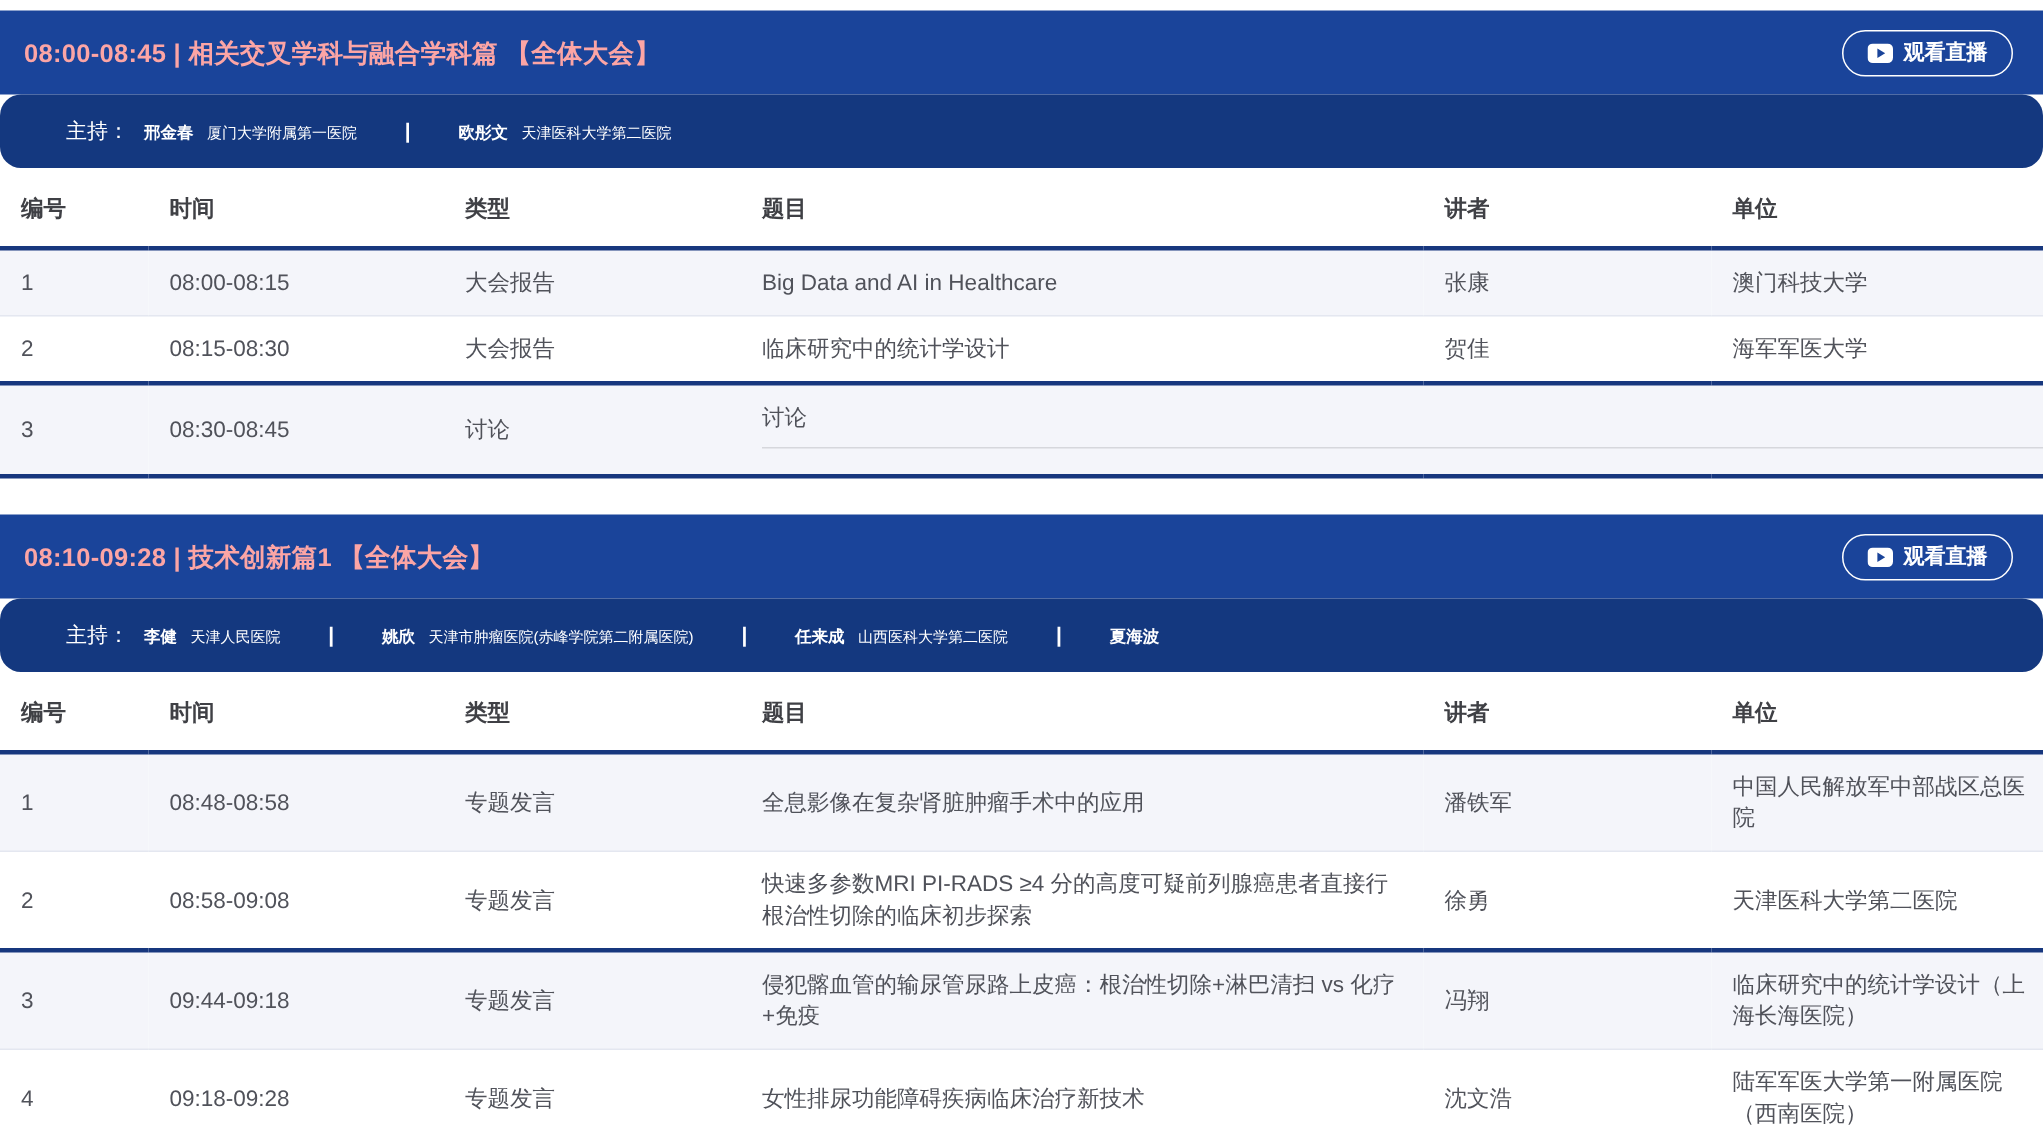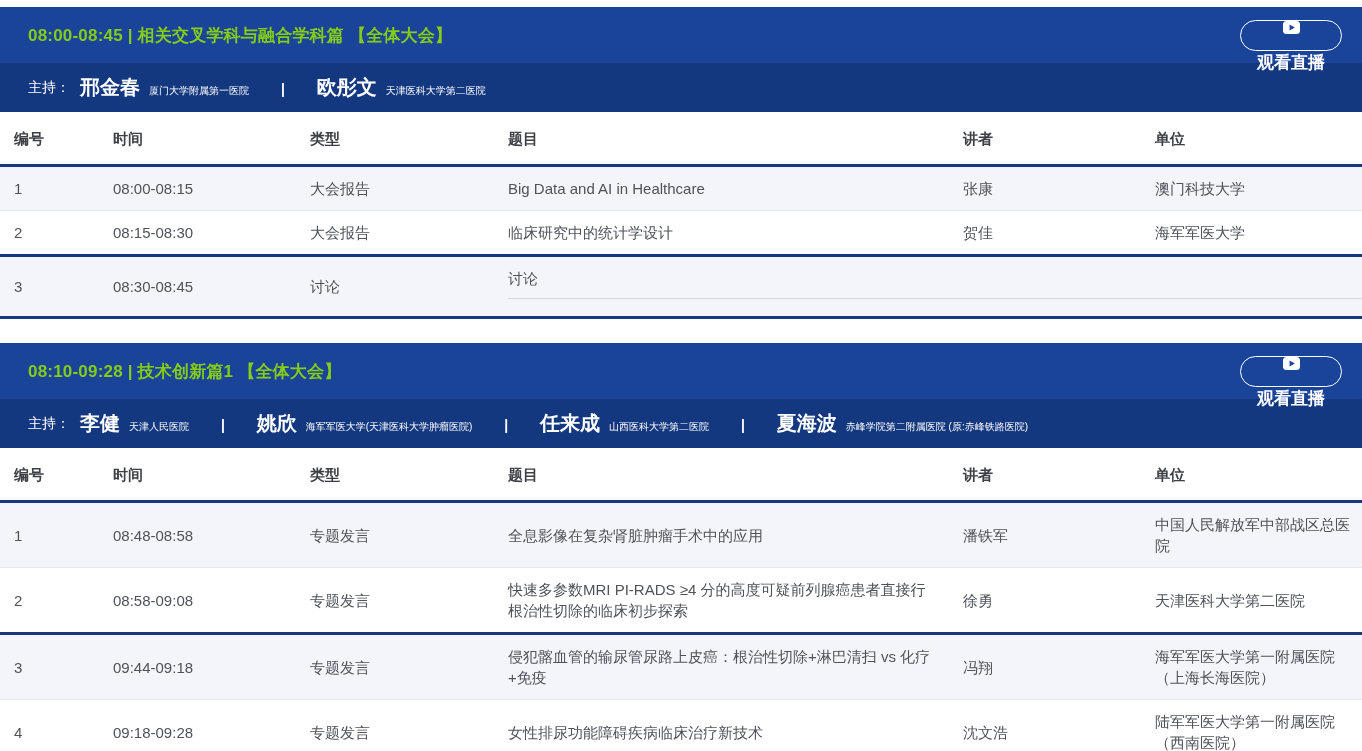--- a/index.html
+++ b/index.html
@@ -18,38 +18,38 @@
     font-family:"Liberation Sans","DejaVu Sans",sans-serif;
     padding-top:7px;
   }
   .session{margin-bottom:24px;}
   .session-header{
     height:56px;background:var(--bar-blue);
     display:flex;align-items:center;justify-content:space-between;
     padding:0 20px 0 16px;
   }
   .session-title{
-    margin:12px;color:#84cc16;font-size:17px;font-weight:bold;letter-spacing:.2px;
+    margin:0;color:#fca5a5;font-size:17px;font-weight:bold;letter-spacing:.2px;
   }
   .live-btn{
-    display:flex;align-items:center;gap:17px;
+    display:flex;align-items:center;gap:7px;
     background:transparent;border:1.5px solid #fff;border-radius:17px;
-    color:#fff;font-weight:bold;font-size:17px;
+    color:#fff;font-weight:bold;font-size:14px;
     height:31px;padding:0 16px;cursor:pointer;
-    font-family:inherit;white-space:nowrap;flex-direction:column;
+    font-family:inherit;white-space:nowrap;
   }
   .live-icon{display:flex;align-items:center;}
   .hosts-bar{
     height:49px;background:var(--hosts-blue);color:#fff;
-    display:flex;align-items:center;padding-left:28px;
-    font-size:14px;white-space:nowrap;
+    display:flex;align-items:center;padding-left:44px;
+    font-size:14px;white-space:nowrap;border-radius:14px;
   }
   .hosts-label{margin-right:10px;}
   .host{display:inline-flex;align-items:baseline;}
-  .host-name{font-size:20px;font-weight:bold;margin-right:9px;}
+  .host-name{font-size:11px;font-weight:bold;margin-right:9px;}
   .host-aff{font-size:10px;}
   .host-divider{font-weight:bold;margin:0 28px;font-size:14px;}
   table.agenda{
     width:100%;border-collapse:collapse;table-layout:fixed;
     border-bottom:3px solid var(--navy-border);
     font-size:15px;color:var(--txt-body);border-radius:19px;
   }
   .agenda col.c-no{width:99px;}
   .agenda col.c-time{width:197px;}
   .agenda col.c-type{width:198px;}
@@ -167,31 +167,30 @@
     <div class="hosts-bar">
       <span class="hosts-label">主持：</span>
       <span class="hosts-list">
   <span class="host">
             <b class="host-name">李健</b>
             <span class="host-aff">天津人民医院</span>
           </span>
 <span class="host-divider">|</span>
   <span class="host">
             <b class="host-name">姚欣</b>
-            <span class="host-aff">海军军医大学(天津医科大学肿瘤医院)</span>
+            <span class="host-aff">天津市肿瘤医院(赤峰学院第二附属医院)</span>
           </span>
 <span class="host-divider">|</span>
   <span class="host">
             <b class="host-name">任来成</b>
             <span class="host-aff">山西医科大学第二医院</span>
           </span>
 <span class="host-divider">|</span>
   <span class="host">
             <b class="host-name">夏海波</b>
-            <span class="host-aff">赤峰学院第二附属医院 (原:赤峰铁路医院)</span>
           </span>
 </span>
     </div>
     <table class="agenda">
       <colgroup>
         <col class="c-no">
           <col class="c-time">
           <col class="c-type">
         <col class="c-title">
           <col class="c-speaker">
@@ -225,21 +224,21 @@
     <td class="col-speaker">徐勇</td>
     <td class="col-aff">天津医科大学第二医院</td>
   </tr>
 
   <tr>
     <td class="col-no">3</td>
     <td class="col-time">09:44-09:18</td>
     <td class="col-type">专题发言</td>
     <td class="col-title">侵犯髂血管的输尿管尿路上皮癌：根治性切除+淋巴清扫 vs 化疗+免疫</td>
     <td class="col-speaker">冯翔</td>
-    <td class="col-aff">海军军医大学第一附属医院（上海长海医院）</td>
+    <td class="col-aff">临床研究中的统计学设计（上海长海医院）</td>
   </tr>
 
   <tr>
     <td class="col-no">4</td>
     <td class="col-time">09:18-09:28</td>
     <td class="col-type">专题发言</td>
     <td class="col-title">女性排尿功能障碍疾病临床治疗新技术</td>
     <td class="col-speaker">沈文浩</td>
     <td class="col-aff">陆军军医大学第一附属医院（西南医院）</td>
   </tr>

